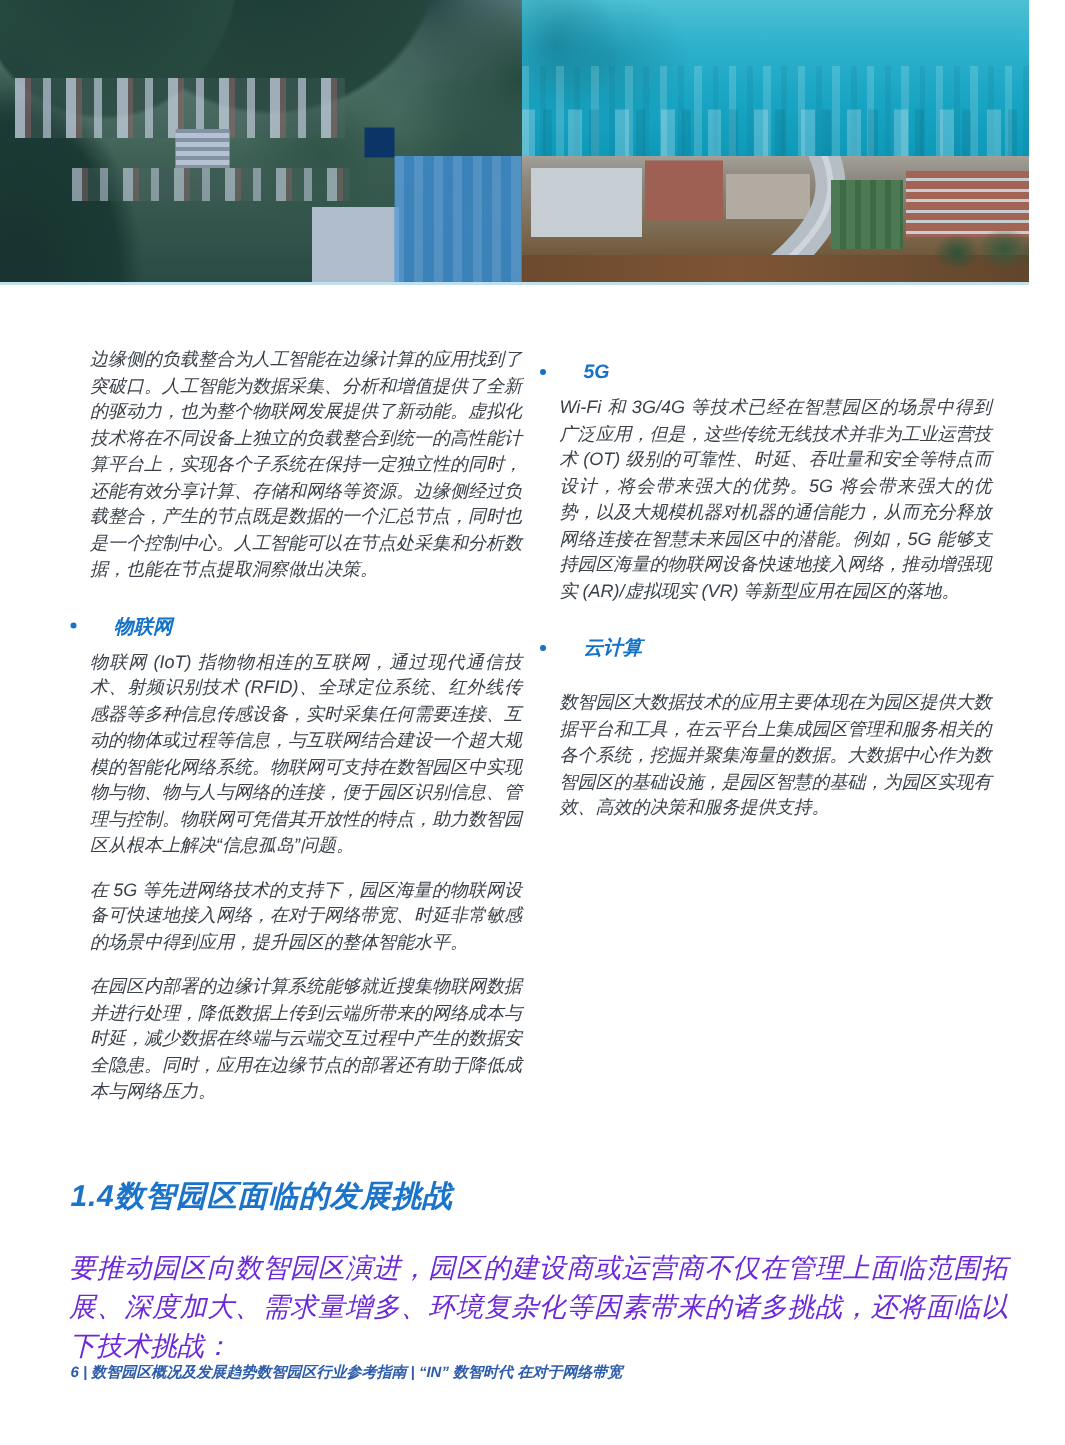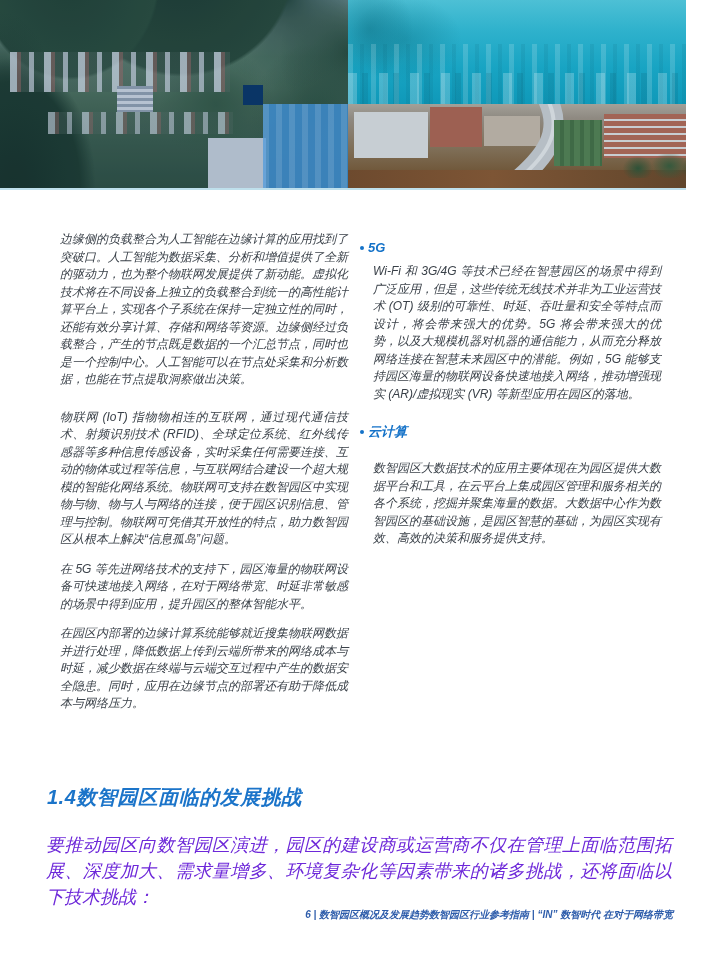--- a/index.html
+++ b/index.html
@@ -83,33 +83,33 @@
   }
   .hero-line{position:absolute;left:0;top:188px;width:710px;height:2px;background:#bfe0ec;}
 
   
   .column{position:absolute;width:301px;color:#3a4149;font-size:12px;line-height:17.5px;}
   .col-left{left:47px;top:231px;}
   .col-right{left:360px;top:239px;}
   .column p{margin:12px 0 0 13px;text-align:justify;}
   .column p.first{margin-top:0;}
   .sec{margin-top:20px;}
-  .sec-title{display:flex;align-items:center;gap:4px;color:#1472c8;font-weight:700;font-size:13px;line-height:17px;}
+  .sec-title{display:flex;align-items:center;gap:25px;color:#1472c8;font-weight:700;font-size:13px;line-height:17px;}
   .sec-title .dot{width:4px;height:4px;border-radius:50%;background:#1472c8;flex:0 0 auto;}
   .sec .sec-title + p{margin-top:7px;}
 
   
   .sec-heading{position:absolute;left:47px;top:784px;display:flex;align-items:baseline;
     color:#1b74c9;font-weight:700;font-size:20px;letter-spacing:.5px;}
   .challenge{position:absolute;left:46px;top:832px;width:626px;color:#6d28d9;
     font-size:18px;line-height:26px;text-align:justify;margin:0;}
 
   
   .footer{position:absolute;left:47px;top:908px;width:626px;display:flex;
-    justify-content:flex-end;align-items:center;
+    justify-content:flex-start;align-items:center;
     color:#2e5dab;font-size:10px;font-weight:600;}
 </style>
 </head>
 <body>
 
 <div class="page">
 
   <div class="hero">
     <div class="hero-left">
       <div class="village v1"></div>
@@ -135,20 +135,24 @@
       <div class="c-trees"></div>
     </div>
     <div class="navy-square"></div>
     <div class="blue-square"></div>
     <div class="hero-line"></div>
   </div>
 
   <div class="column col-left">
     <p class="first">边缘侧的负载整合为人工智能在边缘计算的应用找到了突破口。人工智能为数据采集、分析和增值提供了全新的驱动力，也为整个物联网发展提供了新动能。虚拟化技术将在不同设备上独立的负载整合到统一的高性能计算平台上，实现各个子系统在保持一定独立性的同时，还能有效分享计算、存储和网络等资源。边缘侧经过负载整合，产生的节点既是数据的一个汇总节点，同时也是一个控制中心。人工智能可以在节点处采集和分析数据，也能在节点提取洞察做出决策。</p>
     <div class="sec">
+      <div class="sec-title">
+        <span class="dot"></span>
+        <span>物联网</span>
+      </div>
       <p>物联网 (IoT) 指物物相连的互联网，通过现代通信技术、射频识别技术 (RFID)、全球定位系统、红外线传感器等多种信息传感设备，实时采集任何需要连接、互动的物体或过程等信息，与互联网结合建设一个超大规模的智能化网络系统。物联网可支持在数智园区中实现物与物、物与人与网络的连接，便于园区识别信息、管理与控制。物联网可凭借其开放性的特点，助力数智园区从根本上解决“信息孤岛”问题。</p>
       <p>在 5G 等先进网络技术的支持下，园区海量的物联网设备可快速地接入网络，在对于网络带宽、时延非常敏感的场景中得到应用，提升园区的整体智能水平。</p>
       <p>在园区内部署的边缘计算系统能够就近搜集物联网数据并进行处理，降低数据上传到云端所带来的网络成本与时延，减少数据在终端与云端交互过程中产生的数据安全隐患。同时，应用在边缘节点的部署还有助于降低成本与网络压力。</p>
     </div>
   </div>
 
   <div class="column col-right">
     <div class="sec" style="margin-top:0;">
       <div class="sec-title">
         <span class="dot"></span>

